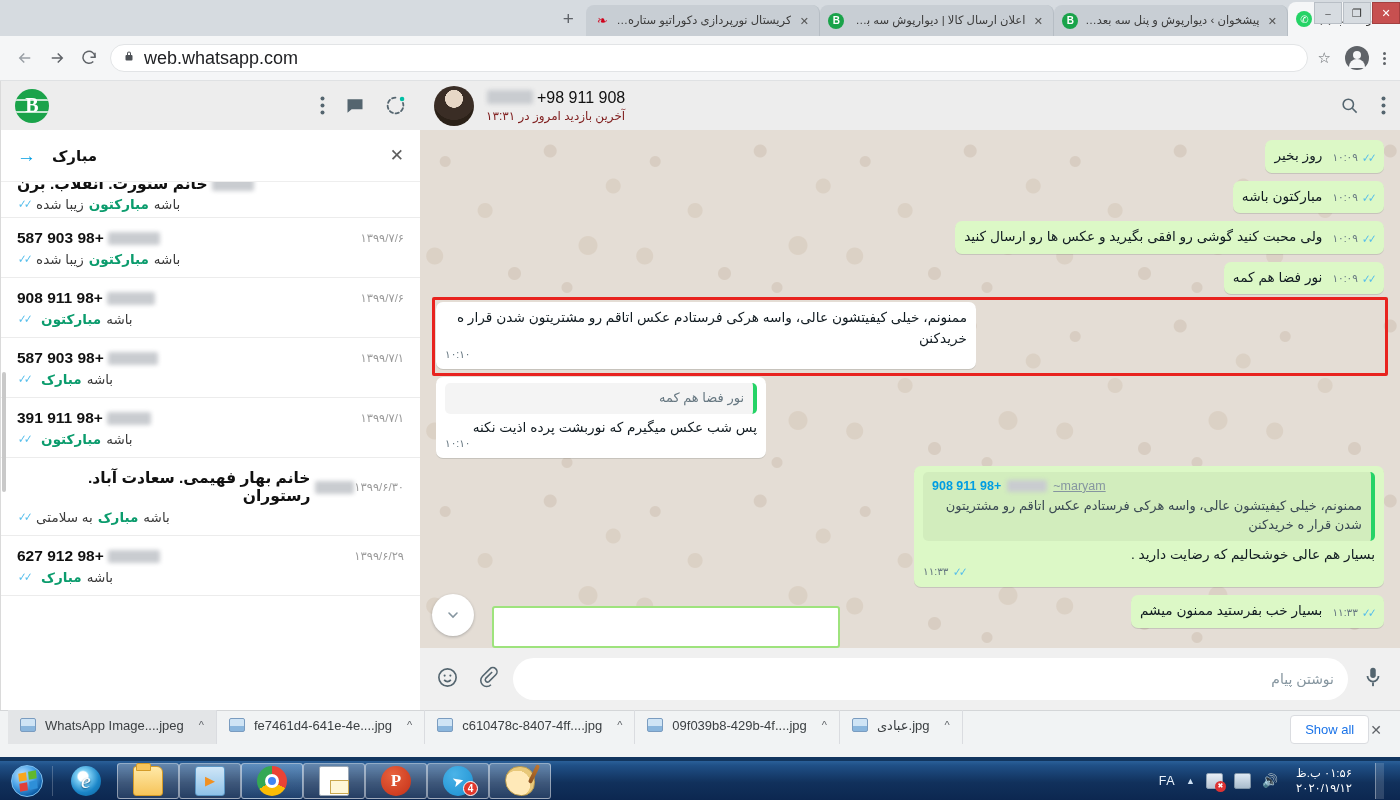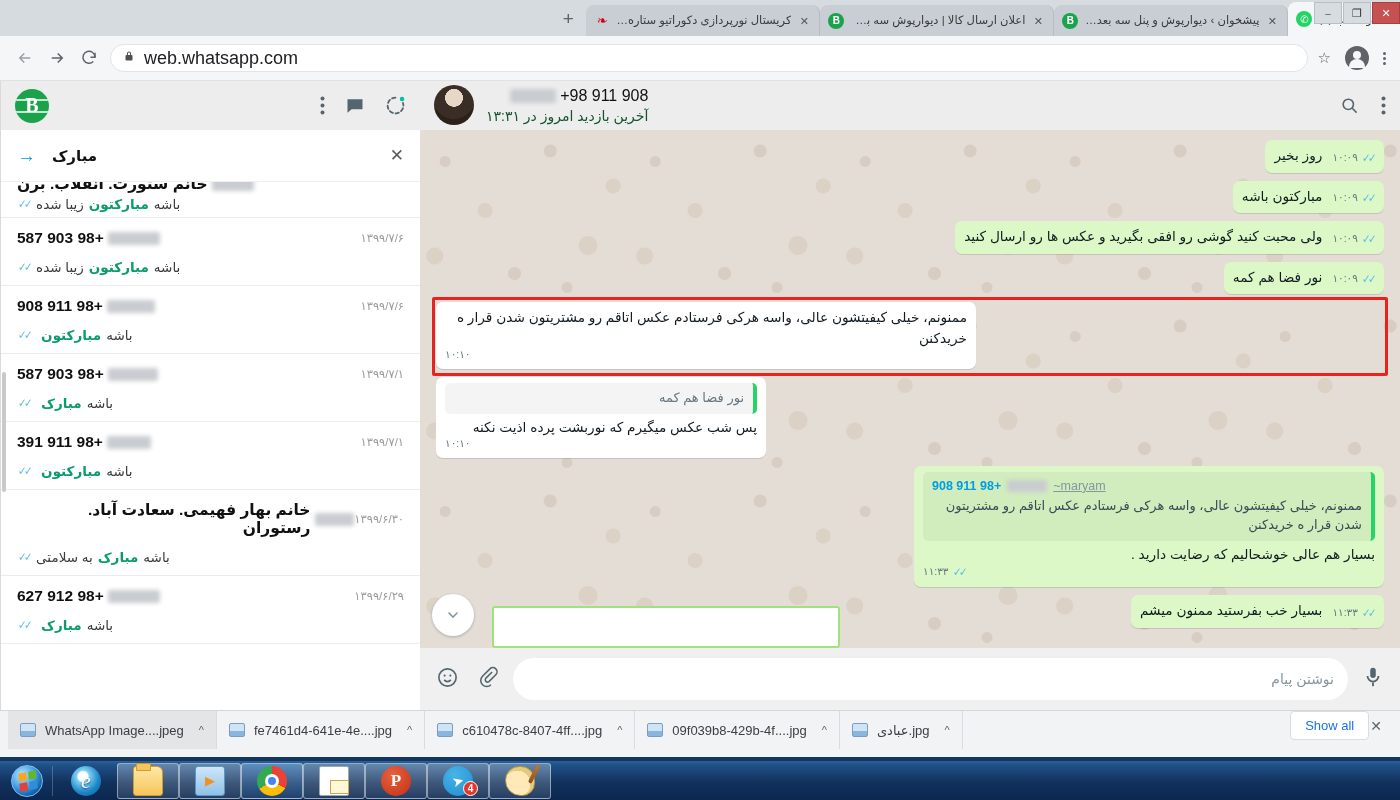--- a/index.html
+++ b/index.html
@@ -132,21 +132,21 @@
   }
   .sh-left { display: flex; align-items: center; gap: 16px; flex-direction: row-reverse; }
   .sh-title { font-size: 15px; color: #111; font-weight: 600; }
   .arrow-blue { color: #009de2; font-size: 19px; }
   .close-x { color: #5e5e5e; font-size: 17px; }
 
   .results { flex: 1; overflow: hidden; position: relative; }
   .res-item {
     padding: 11px 16px 10px 16px;
     border-bottom: 1px solid #ececec;
-    display: flex; flex-direction: column; gap: 12px;
+    display: flex; flex-direction: column; gap: 4px;
     cursor: pointer;
   }
   .res-row1 { display: flex; align-items: center; justify-content: space-between; flex-direction: row-reverse; }
   .res-name { font-size: 15.5px; color: #111; font-weight: 600; display: flex; align-items: center; gap: 4px; flex-direction: row-reverse; }
   .blur { display: inline-block; height: 13px; border-radius: 2px; background: #c9ccd0; filter: blur(2.2px); vertical-align: middle; }
   .res-date { font-size: 11.5px; color: #9a9a9a; direction: ltr; }
   .res-row2 { display: flex; align-items: center; gap: 5px; flex-direction: row-reverse; font-size: 13.5px; color: #3b3b3b; justify-content: flex-start; }
   .ticks { color: #53bdeb; font-size: 12px; letter-spacing: -3px; transform: scaleX(.85); }
   .hl { color: #0b9c6d; font-weight: 700; }
   .res-clip { height: 36px; overflow: hidden; padding: 0 16px 4px 16px; border-bottom: 1px solid #ececec; display:flex; flex-direction:column; }
@@ -160,21 +160,21 @@
     justify-content: space-between; flex-direction: row-reverse; padding: 0 14px;
   }
   .ch-right { display: flex; align-items: center; gap: 12px; flex-direction: row-reverse; }
   .ch-avatar {
     width: 40px; height: 40px; border-radius: 50%;
     background: radial-gradient(circle at 50% 32%, #e7d7c6 0 26%, #3a2d25 27% 62%, #2b2118 63% 100%);
     overflow: hidden; filter: blur(.3px);
   }
   .ch-meta { text-align: right; line-height: 1.35; }
   .ch-name { font-size: 16px; color: #111; display:flex; flex-direction: row-reverse; align-items:center; gap:4px; direction:ltr; justify-content:flex-start;}
-  .ch-status { font-size: 14px; color: #14532d; }
+  .ch-status { font-size: 12px; color: #7f1d1d; }
   .ch-left { display: flex; align-items: center; gap: 22px; flex-direction: row-reverse; }
 
   .chat-body {
     flex: 1; position: relative; overflow: hidden;
     background-color: #e4ddd5;
   }
   .chat-body::before {
     content: ""; position: absolute; inset: 0; opacity: .5;
     background-image:
       radial-gradient(circle at 12% 18%, #cdbfb0 0 5px, transparent 6px),
@@ -249,21 +249,21 @@
   .comp-input input {
     width: 100%; border: none; outline: none; background: transparent;
     font-family: inherit; font-size: 14px; color: #111; text-align: right; direction: rtl;
   }
   .comp-input input::placeholder { color: #8696a0; }
   .mic { color: #54656f; }
 
   
   .dlbar {
     height: 50px; background: #f1f3f4; border-top: 1px solid #d4d6d8;
-    display: flex; align-items: flex-start; direction: ltr; padding: 0 8px;
+    display: flex; align-items: flex-end; direction: ltr; padding: 16px 8px;
   }
   .dl-item {
     height: 38px; display: flex; align-items: center; gap: 9px;
     padding: 0 12px; border-right: 1px solid #dadce0; cursor: pointer;
     background: transparent;
   }
   .dl-item.first { background: #e3e5e7; }
   .dl-ico {
     width: 16px; height: 14px; border-radius: 2px;
     background: linear-gradient(#cfe4f5 55%, #8ab6dd 56%);
@@ -790,14 +790,26 @@
         <div class="ic ic-p"></div>
       </div>
     <div class="tb-item pinned-open">
       <div class="ic ic-tg"></div>
       <span class="tg-badge">4</span>
     </div>
     <div class="tb-item pinned-open">
         <div class="ic ic-paint"></div>
       </div>
 
+    <div class="tray">
+      <span class="tray-lang">FA</span>
+      <span class="tray-caret">▲</span>
+      <span class="tray-ic ic-net"></span>
+      <span class="tray-ic ic-mon"></span>
+      <span class="tray-ic ic-spk"></span>
+      <div class="clock">
+        <div>۰۱:۵۶ ب.ظ</div>
+        <div>۲۰۲۰/۱۹/۱۲</div>
+      </div>
+      <div class="showdesk"></div>
+    </div>
   </div>
 </div>
 
 </body></html>

